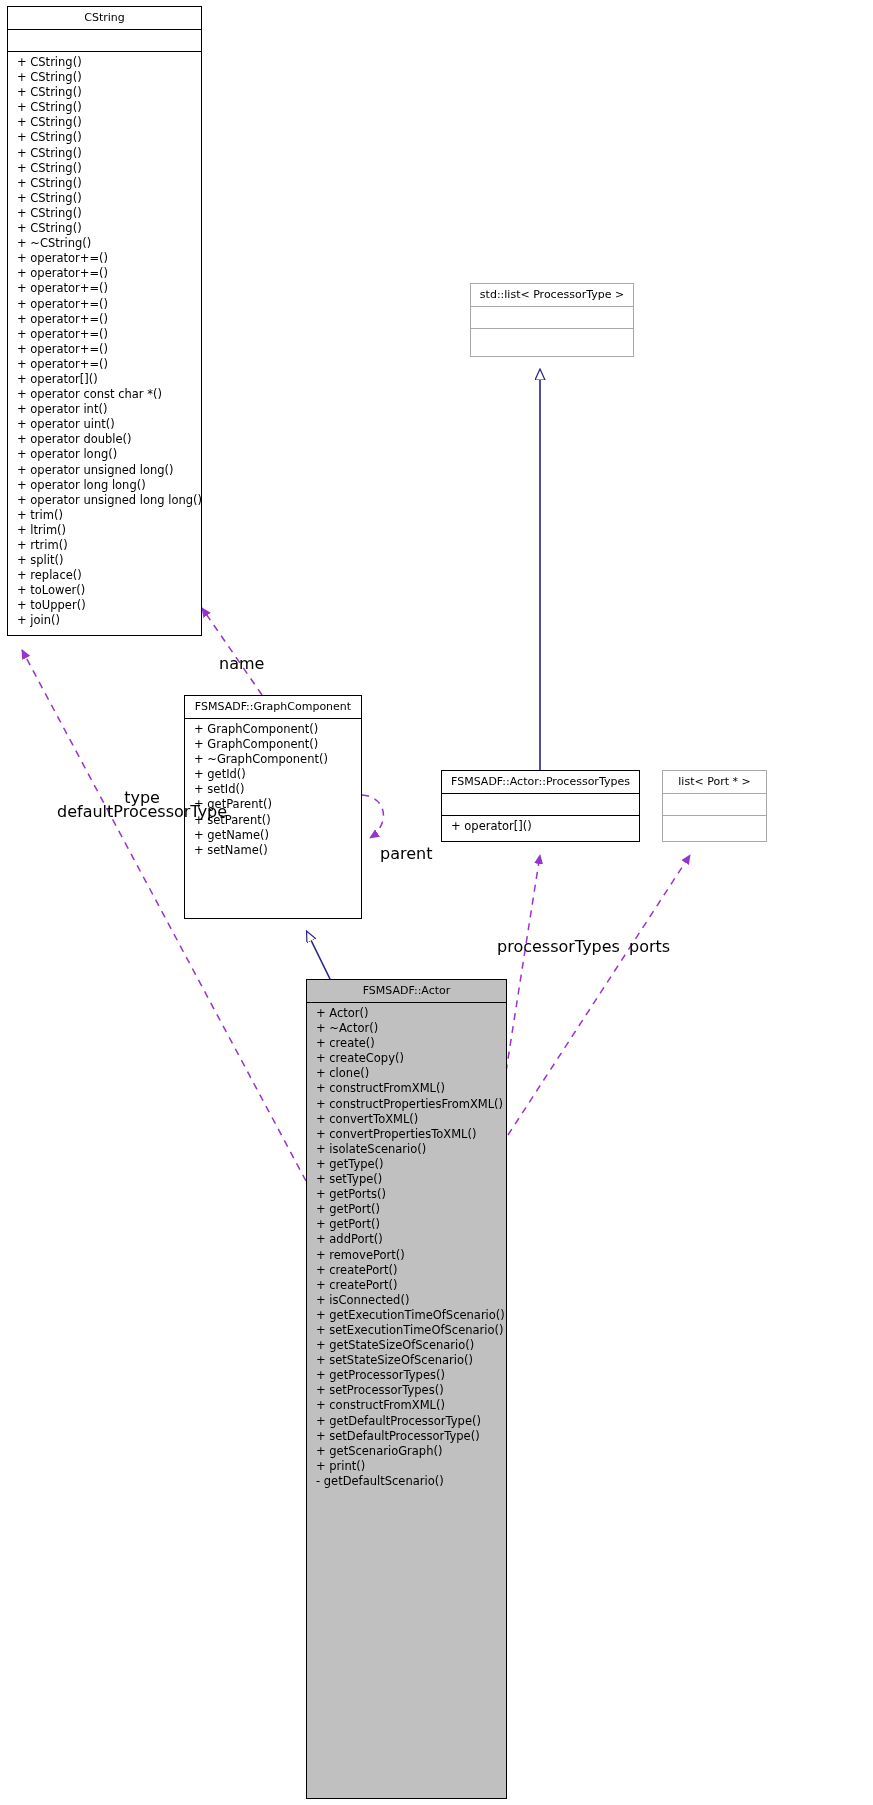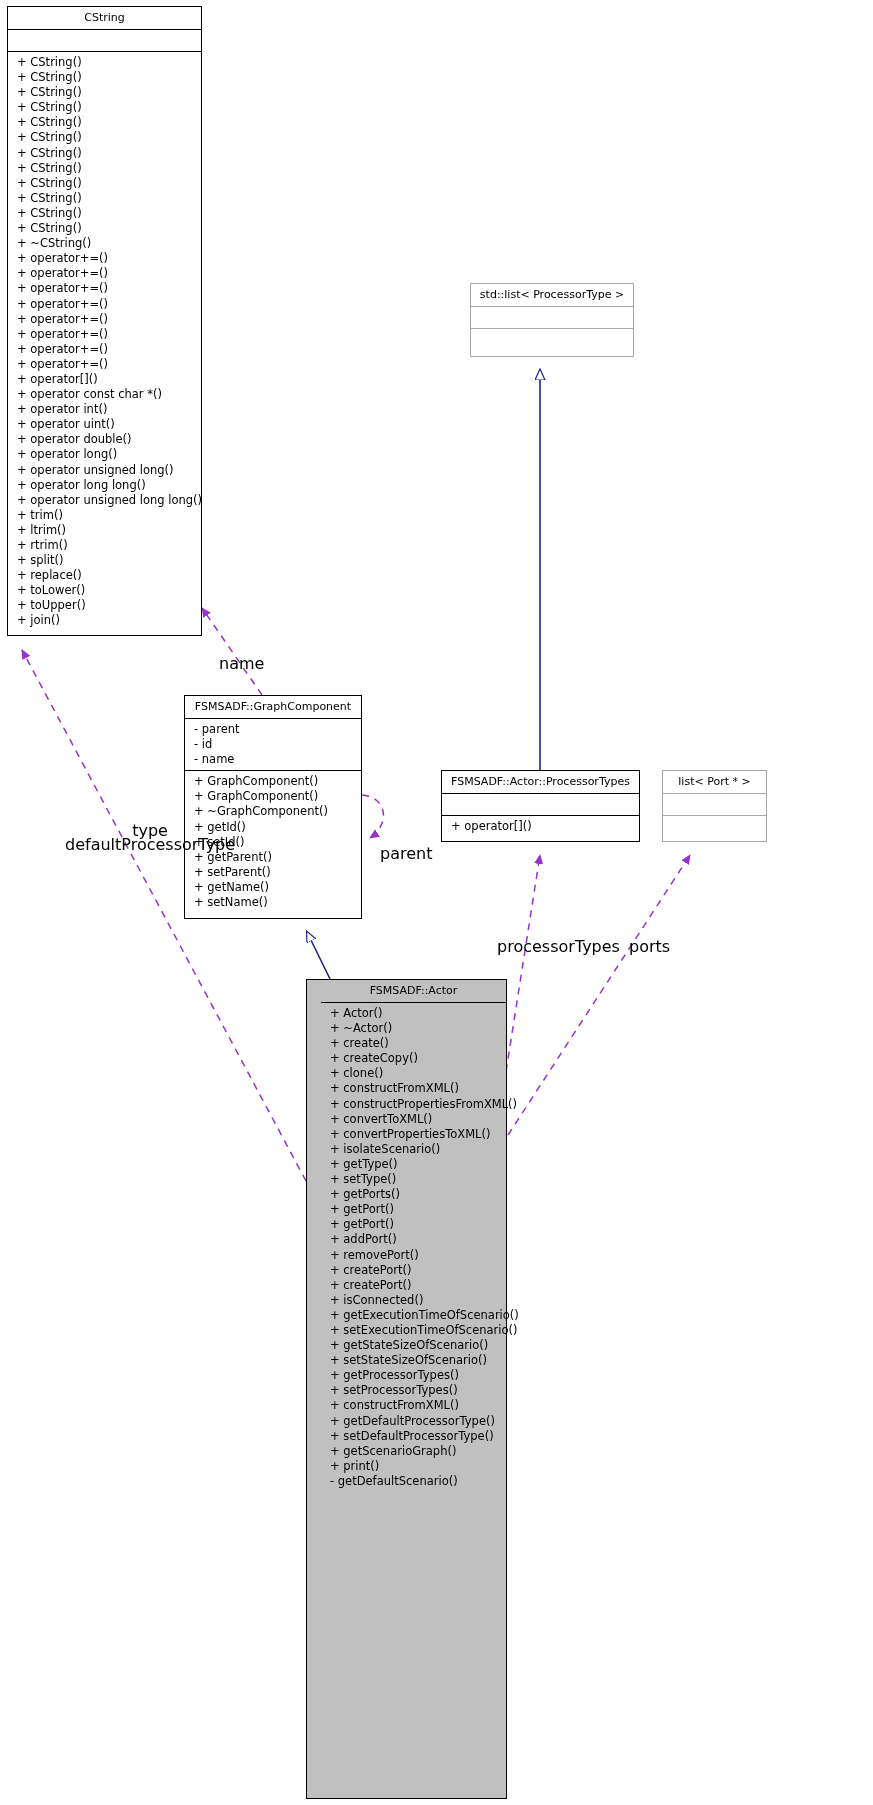--- a/index.html
+++ b/index.html
@@ -168,25 +168,20 @@
   </div>
 
   <div class="uml-class external" style="left:470px; top:283px; width:164px; height:74px;">
     <div class="uml-title">std::list&lt; ProcessorType &gt;</div>
     <div class="uml-section empty"></div>
     <div class="uml-section last empty"></div>
   </div>
 
   <div class="uml-class" style="left:184px; top:695px; width:178px; height:224px;">
     <div class="uml-title">FSMSADF::GraphComponent</div>
-    <div class="uml-section">
-      <div class="uml-row">- parent</div>
-      <div class="uml-row">- id</div>
-      <div class="uml-row">- name</div>
-    </div>
     <div class="uml-section last">
       <div class="uml-row">+ GraphComponent()</div>
       <div class="uml-row">+ GraphComponent()</div>
       <div class="uml-row">+ ~GraphComponent()</div>
       <div class="uml-row">+ getId()</div>
       <div class="uml-row">+ setId()</div>
       <div class="uml-row">+ getParent()</div>
       <div class="uml-row">+ setParent()</div>
       <div class="uml-row">+ getName()</div>
       <div class="uml-row">+ setName()</div>
@@ -200,21 +195,21 @@
       <div class="uml-row">+ operator[]()</div>
     </div>
   </div>
 
   <div class="uml-class external" style="left:662px; top:770px; width:105px; height:72px;">
     <div class="uml-title">list&lt; Port * &gt;</div>
     <div class="uml-section empty"></div>
     <div class="uml-section last empty"></div>
   </div>
 
-  <div class="uml-class filled" style="left:306px; top:979px; width:201px; height:820px;padding-left:14px;">
+  <div class="uml-class filled" style="left:306px; top:979px; width:201px; height:820px;">
     <div class="uml-title">FSMSADF::Actor</div>
     <div class="uml-section last">
       <div class="uml-row">+ Actor()</div>
       <div class="uml-row">+ ~Actor()</div>
       <div class="uml-row">+ create()</div>
       <div class="uml-row">+ createCopy()</div>
       <div class="uml-row">+ clone()</div>
       <div class="uml-row">+ constructFromXML()</div>
       <div class="uml-row">+ constructPropertiesFromXML()</div>
       <div class="uml-row">+ convertToXML()</div>
@@ -240,21 +235,21 @@
       <div class="uml-row">+ getDefaultProcessorType()</div>
       <div class="uml-row">+ setDefaultProcessorType()</div>
       <div class="uml-row">+ getScenarioGraph()</div>
       <div class="uml-row">+ print()</div>
       <div class="uml-row">- getDefaultScenario()</div>
     </div>
   </div>
 
   <div class="edge-label" style="left:219px; top:657px;">name</div>
 
-  <div class="edge-label" style="left:57px; top:824px; text-align:center;margin-left:8px;">
+  <div class="edge-label" style="left:57px; top:791px; text-align:center;">
     <div>type</div>
     <div>defaultProcessorType</div>
   </div>
 
   <div class="edge-label" style="left:380px; top:799px;margin-top:48px;">parent</div>
 
   <div class="edge-label" style="left:497px; top:940px;">processorTypes</div>
 
   <div class="edge-label" style="left:629px; top:940px;">ports</div>
 

